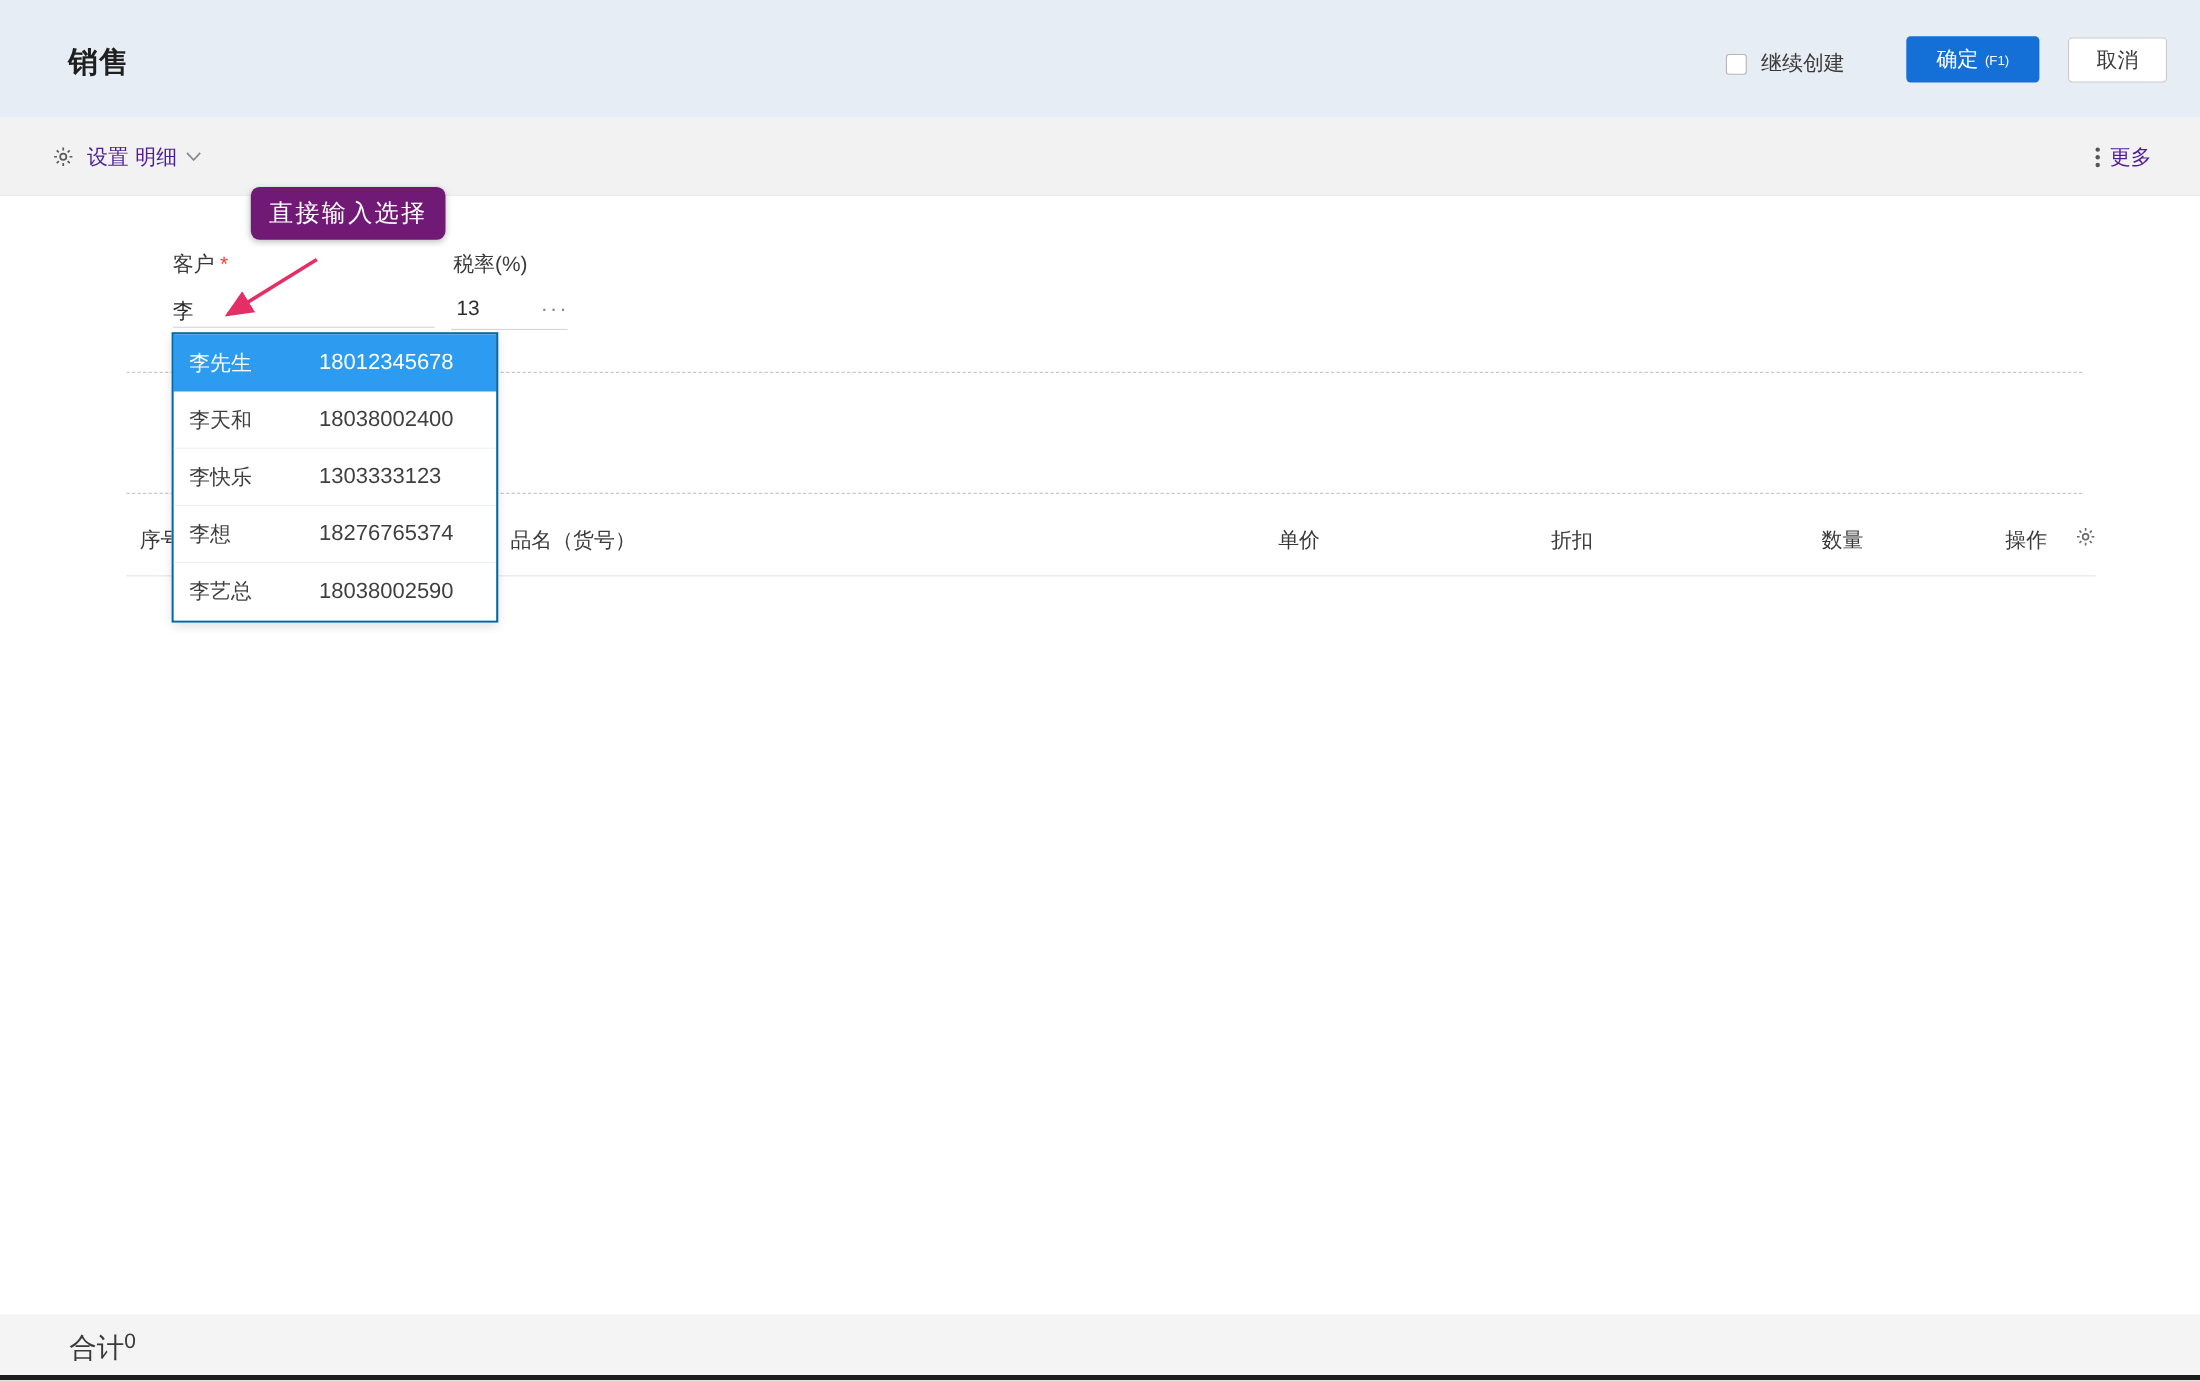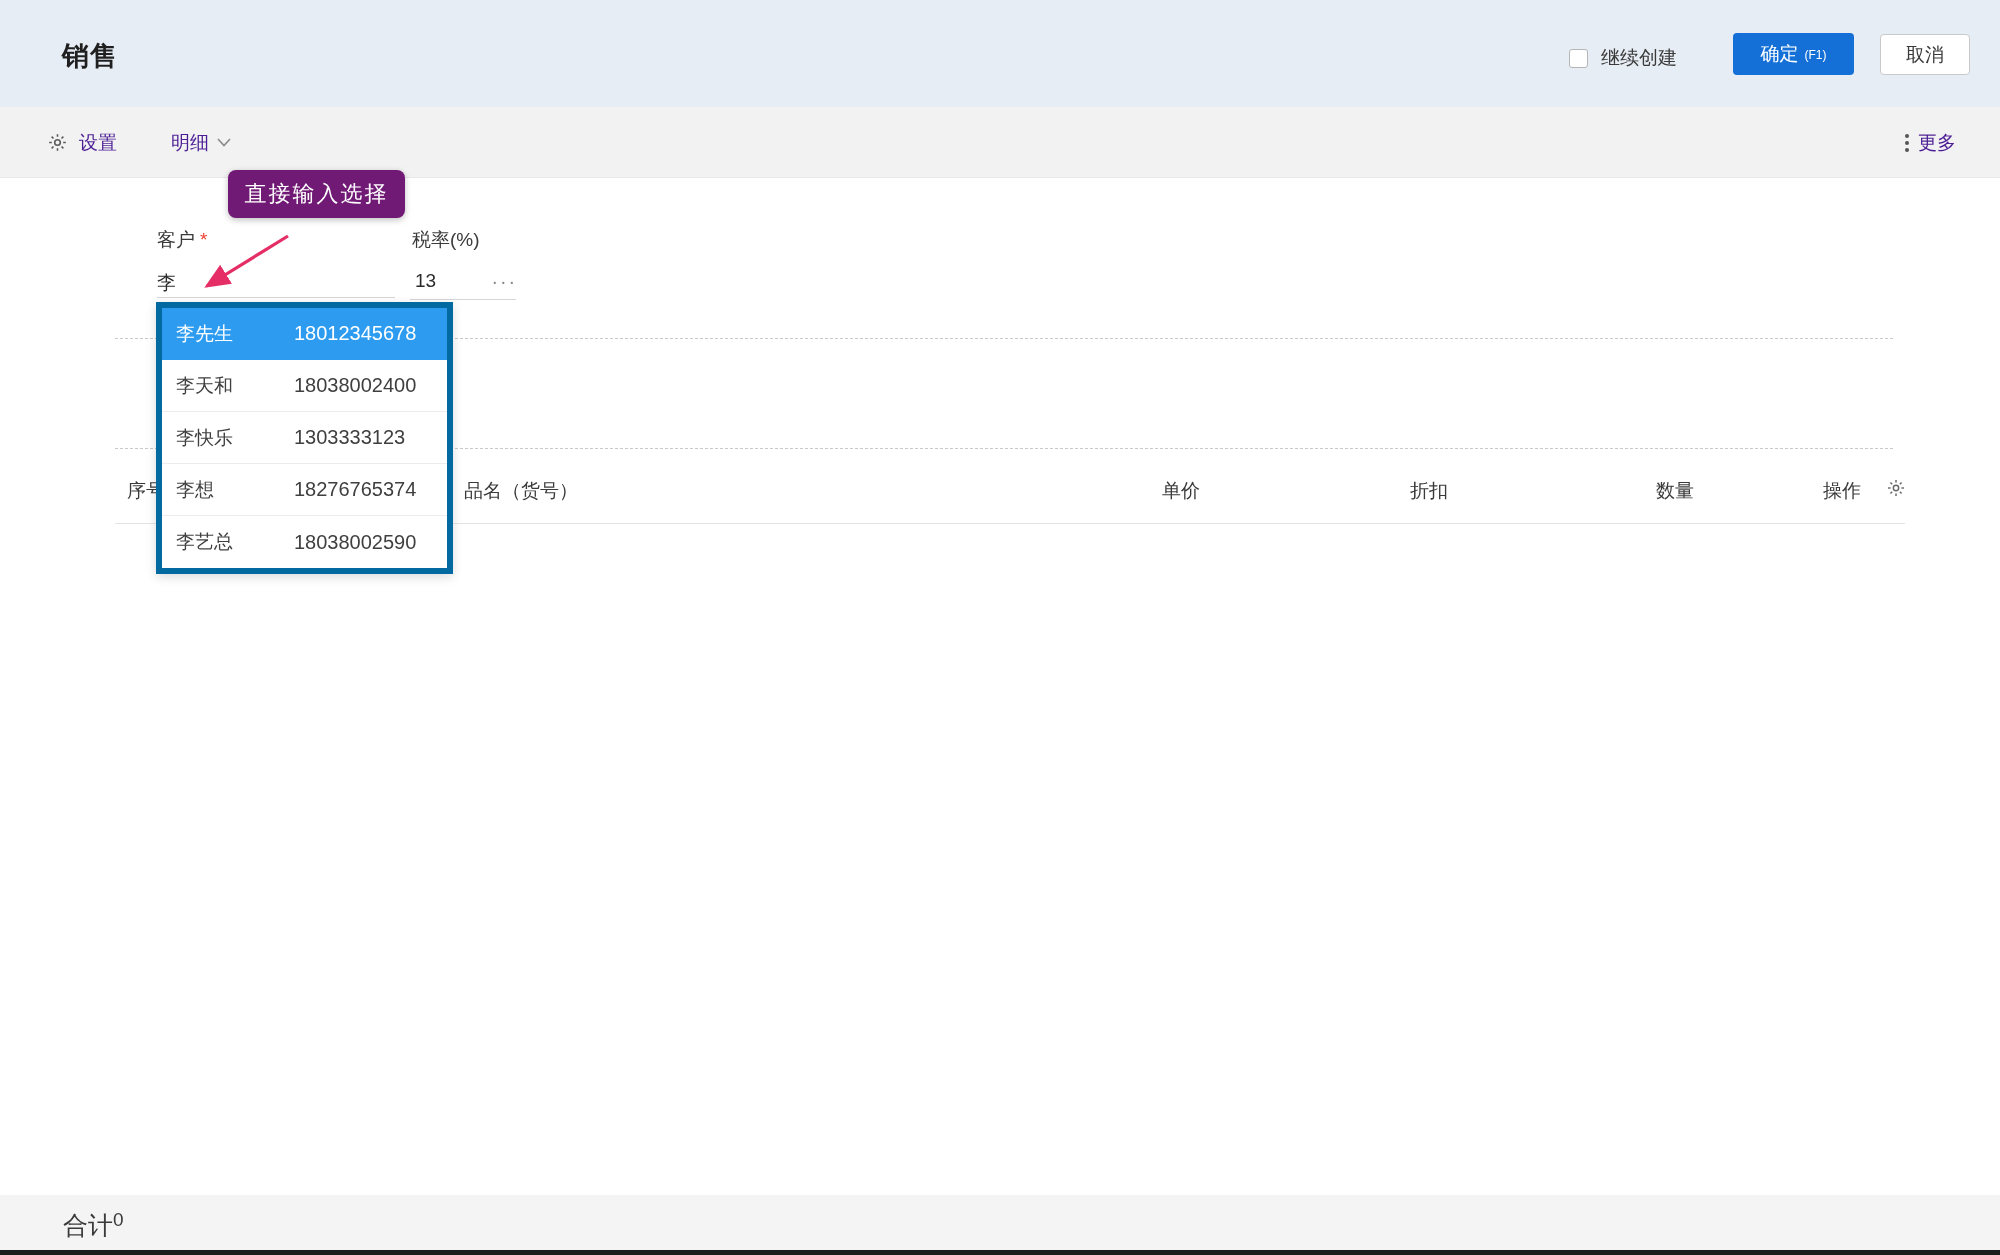--- a/index.html
+++ b/index.html
@@ -24,21 +24,21 @@
   .btn-cancel {
     position:absolute; left:1880px; top:34px; width:90px; height:41px;
     background:#fff; border:1px solid #c9c9c9; border-radius:4px; color:#3a3a3a;
     font-size:19px; display:flex; align-items:center; justify-content:center; cursor:pointer;
   }
   
   .tbar { position:absolute; left:0; top:107px; width:2000px; height:71px; background:#f2f2f2; border-bottom:1px solid #e9e9e9; }
   .tbar-item { position:absolute; display:flex; align-items:center; cursor:pointer; color:#4c1d95; font-size:19px; }
   .tbar-settings { left:47px; top:0; height:71px; }
   .tbar-settings .txt { margin-left:11px; }
-  .tbar-detail { left:123px; top:0; height:71px;margin-left:48px; }
+  .tbar-detail { left:123px; top:0; height:71px; }
   .tbar-detail .txt { margin-right:8px; }
   .tbar-more { left:1905px; top:0; height:71px; }
   .kebab { display:flex; flex-direction:column; margin-right:9px; }
   .kebab i { width:4px; height:4px; border-radius:50%; background:#555; margin:1.5px 0; }
   
   .fld-label { position:absolute; font-size:19px; color:#3a3a3a; }
   .req { color:#f04134; margin-left:5px; }
   .fld-value { position:absolute; font-size:19px; color:#2b2b2b; }
   .fld-line { position:absolute; height:0; border-bottom:1px solid #d6d6d6; }
   .dots-btn { position:absolute; left:492px; top:266px; font-size:20px; letter-spacing:3px; color:#8a8a8a; cursor:pointer; }
@@ -51,21 +51,21 @@
   
   .tip {
     position:absolute; left:228px; top:170px; width:177px; height:48px;
     background:#701a75; border-radius:8px; color:#fff; font-size:22px; letter-spacing:2px;
     display:flex; align-items:center; justify-content:center; box-shadow:0 2px 6px rgba(0,0,0,.25);
   }
   .arrow-svg { position:absolute; left:193px; top:228px; }
   
   .dd {
     position:absolute; left:156px; top:302px; width:297px;
-    background:#fff; border:6px solid #0369a1; box-shadow:0 3px 10px rgba(0,0,0,.14); z-index:5;
+    background:#fff; border:2px solid #0369a1; box-shadow:0 3px 10px rgba(0,0,0,.14); z-index:5;
   }
   .dd-row {
     height:52px; display:flex; align-items:center; font-size:19px; color:#3f3f3f;
     border-bottom:1px solid #ececec; cursor:pointer; background:#fff;
   }
   .dd-row:last-child { border-bottom:none; }
   .dd-row .nm { margin-left:14px; width:118px; }
   .dd-row .ph { font-size:20px; }
   .dd-row.sel { background:#2d9cf0; color:#fff; border-bottom-color:#2d9cf0; }
   

